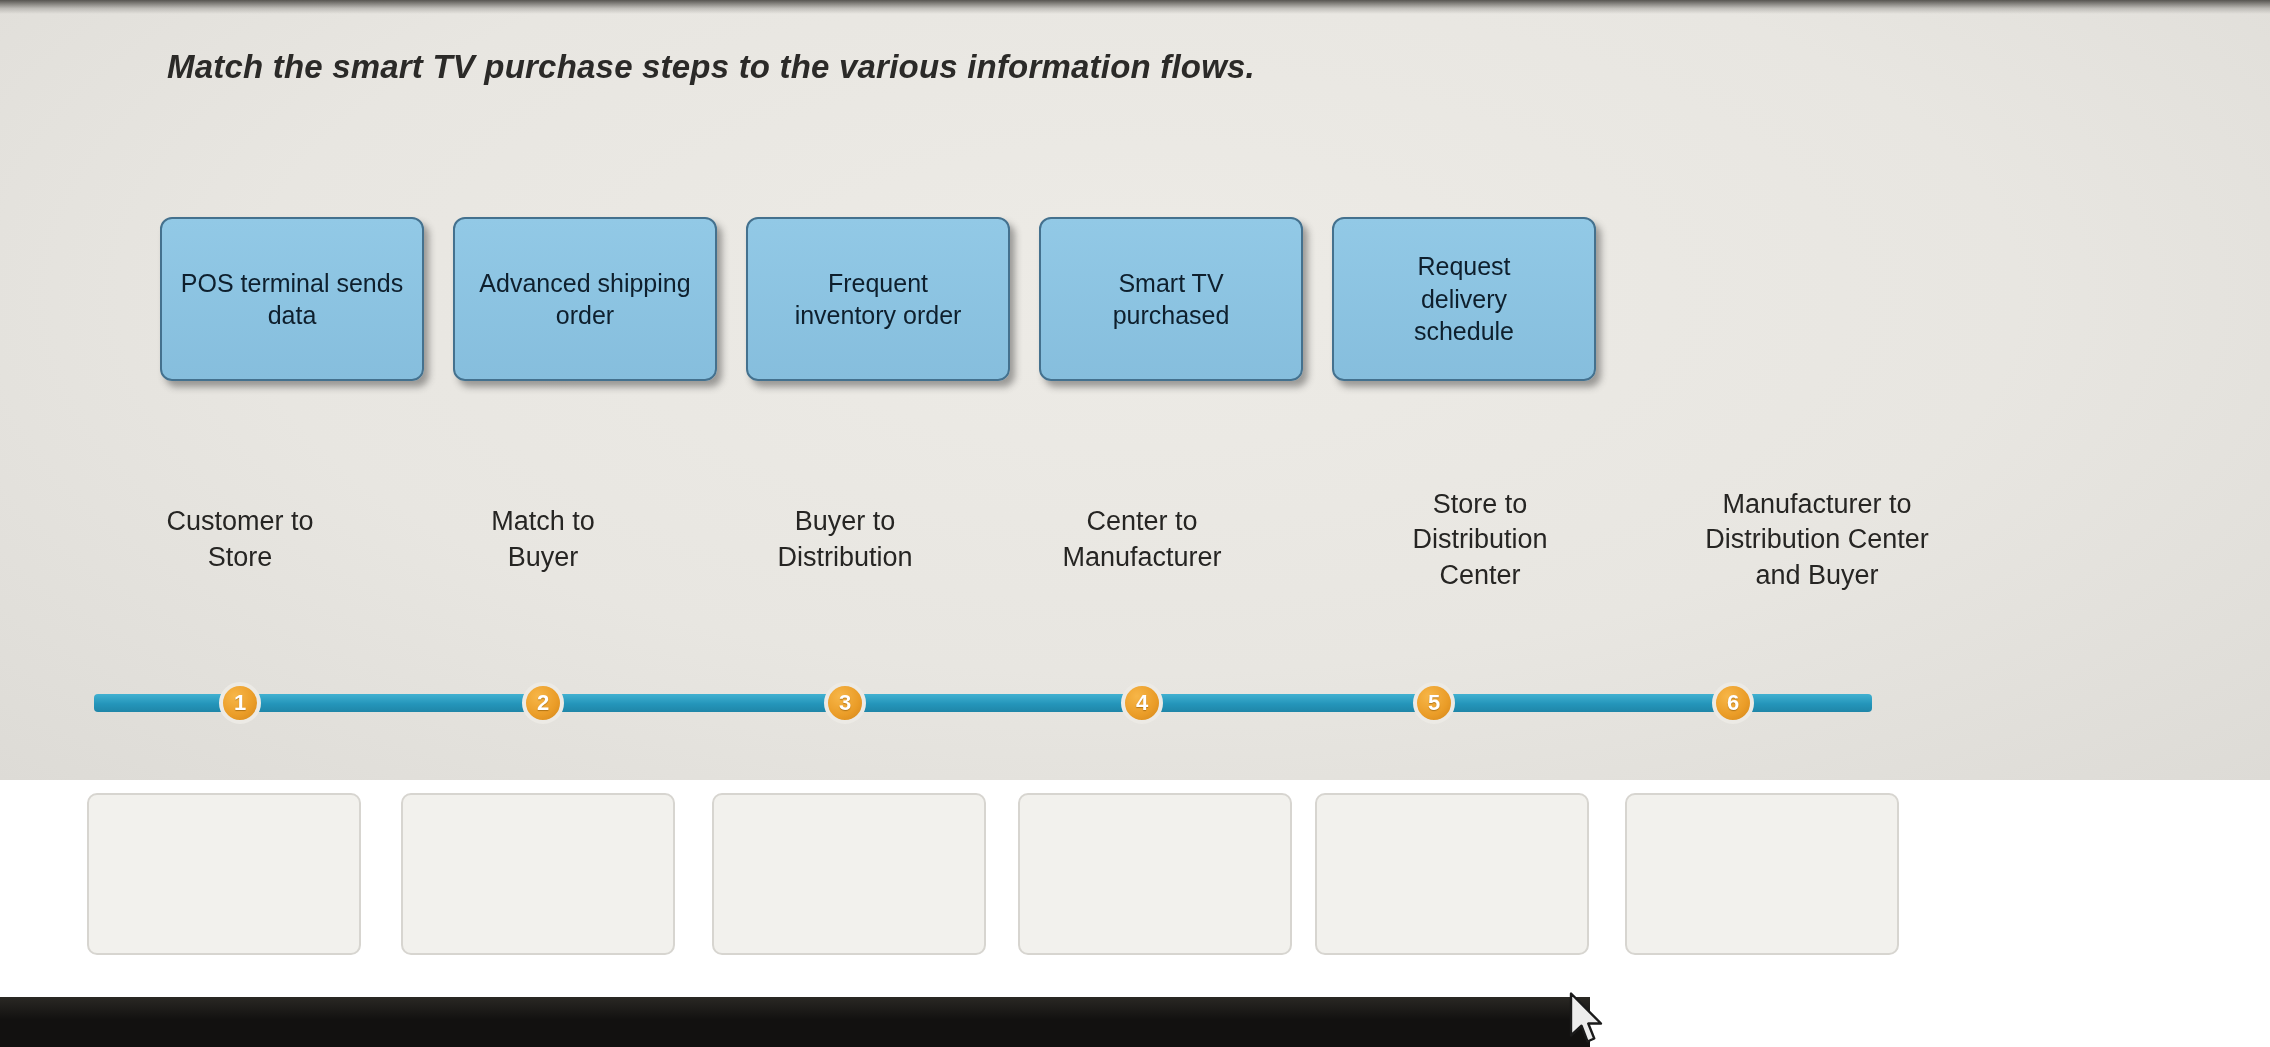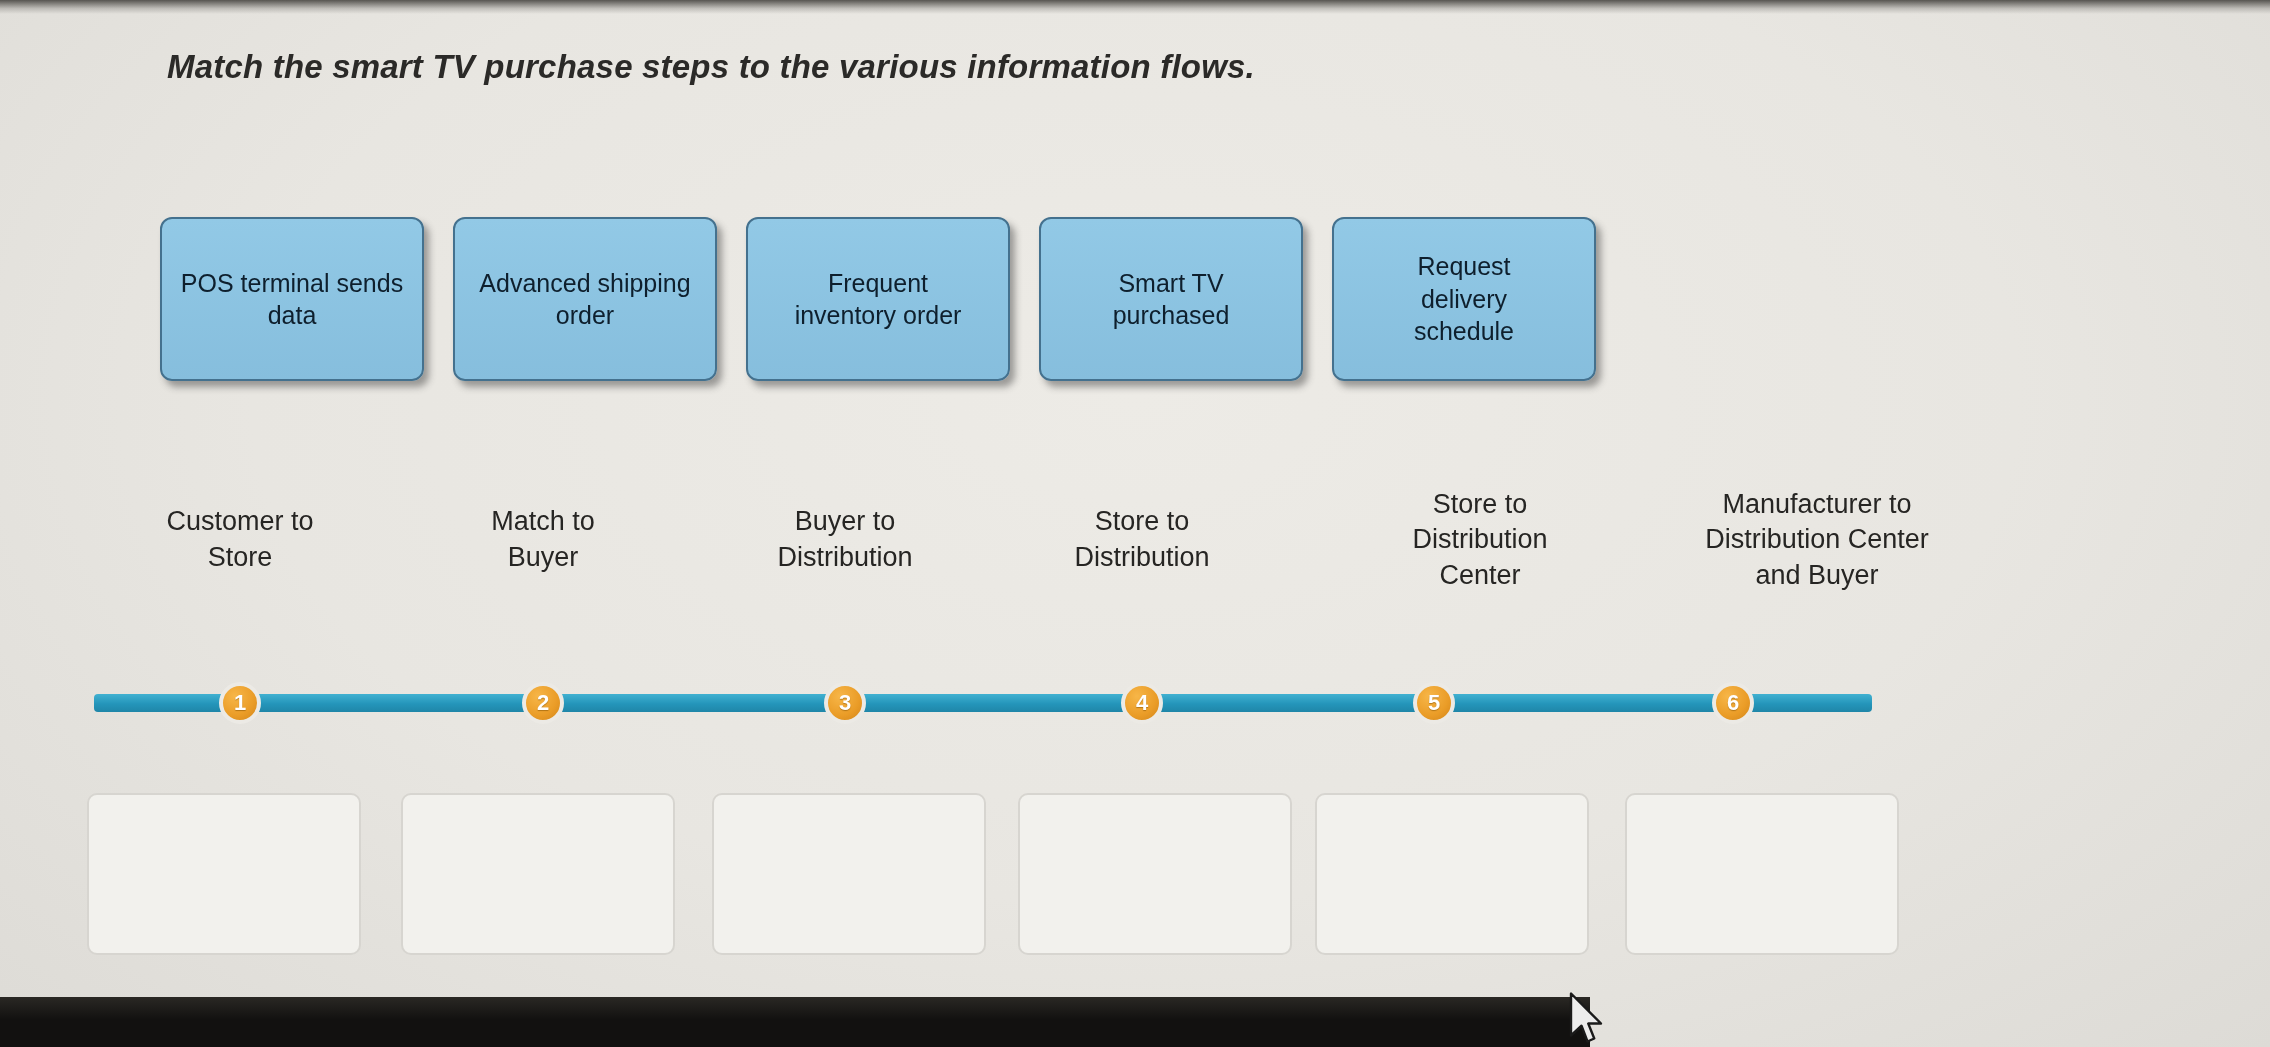--- a/index.html
+++ b/index.html
@@ -7,21 +7,21 @@
   html, body {
     width: 2270px;
     height: 1047px;
     overflow: hidden;
     font-family: "Liberation Sans", "DejaVu Sans", sans-serif;
   }
 
   .stage {
     position: relative;
     width: 2270px;
-    height: 1047px;
+    height: 780px;
     background: radial-gradient(ellipse at 50% 38%, #edebe6 0%, #e8e6e1 55%, #dddbd6 100%);
   }
 
   
   .top-edge {
     position: absolute;
     left: 0; top: 0;
     width: 100%; height: 14px;
     background: linear-gradient(to bottom, rgba(62,60,56,0.85), rgba(120,118,114,0.35) 60%, rgba(0,0,0,0));
   }
@@ -170,21 +170,21 @@
       <span class="card-label">Smart TV purchased</span>
     </div>
     <div class="card">
       <span class="card-label">Request delivery schedule</span>
     </div>
   </div>
 
   <div class="flow-label" style="left:240px; width:170px;">Customer to Store</div>
   <div class="flow-label" style="left:543px; width:130px;">Match to Buyer</div>
   <div class="flow-label" style="left:845px; width:185px;">Buyer to Distribution</div>
-  <div class="flow-label" style="left:1142px; width:185px;">Store to Distribution</div>
+  <div class="flow-label" style="left:1142px; width:185px;">Center to Manufacturer</div>
   <div class="flow-label" style="left:1480px; width:170px;">Store to Distribution Center</div>
   <div class="flow-label" style="left:1817px; width:235px;">Manufacturer to Distribution Center and Buyer</div>
 
   <div class="timeline-bar"></div>
 
   <div class="timeline-marker" style="left:240px;">1</div>
   <div class="timeline-marker" style="left:543px;">2</div>
   <div class="timeline-marker" style="left:845px;">3</div>
   <div class="timeline-marker" style="left:1142px;">4</div>
   <div class="timeline-marker" style="left:1434px;">5</div>

